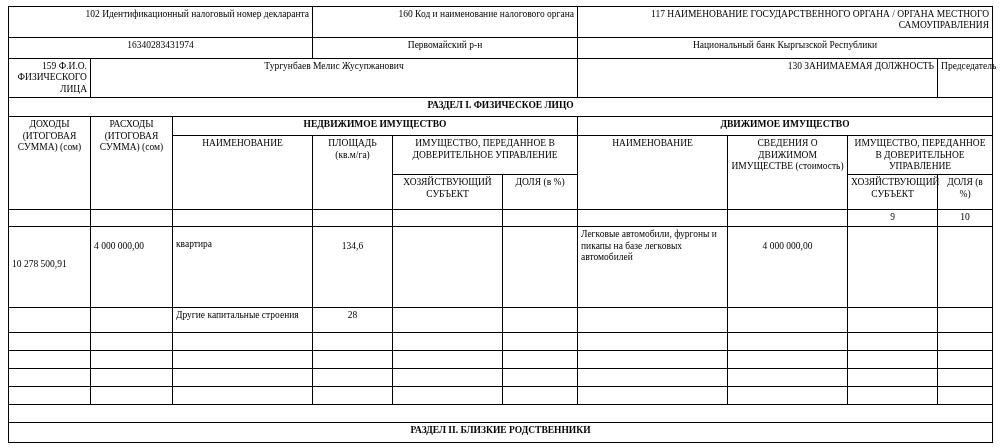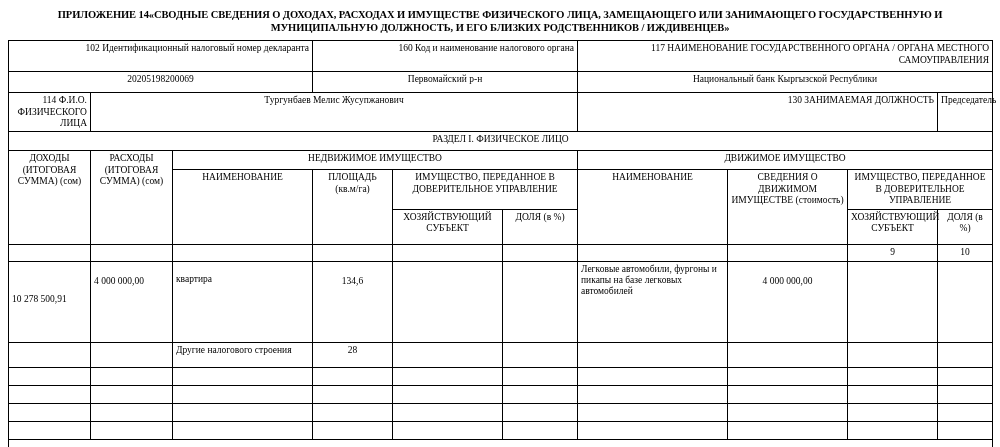--- a/index.html
+++ b/index.html
@@ -40,35 +40,34 @@
     vertical-align: top;
     padding: 2px 3px;
     line-height: 1.2;
   }
   td.c { text-align: center; vertical-align: middle; }
   td.cm { text-align: center; vertical-align: middle; }
   td.l { text-align: right; }
   .small { font-size: 9px; }
   .hdr-section {
     text-align: center;
-    font-weight: normal;
+    font-weight: bold;
     font-size: 9.5px;
     vertical-align: middle;
   }
   .tall-empty { height: 13px; }
   .cellpad-left { padding-left: 4px; }
   .vmid { vertical-align: middle; }
   .numline { font-size: 9.5px; }
 </style>
 </head>
 <body>
 
 <div class="page">
 
-  <div class="doc-title">ПРИЛОЖЕНИЕ 14«СВОДНЫЕ СВЕДЕНИЯ О ДОХОДАХ, РАСХОДАХ И ИМУЩЕСТВЕ ФИЗИЧЕСКОГО ЛИЦА, ЗАМЕЩАЮЩЕГО ИЛИ ЗАНИМАЮЩЕГО ГОСУДАРСТВЕННУЮ И МУНИЦИПАЛЬНУЮ ДОЛЖНОСТЬ, И ЕГО БЛИЗКИХ РОДСТВЕННИКОВ / ИЖДИВЕНЦЕВ»</div>
 
   <table class="main">
     <colgroup>
       <col style="width:82px">
       <col style="width:82px">
       <col style="width:140px">
       <col style="width:80px">
       <col style="width:110px">
       <col style="width:75px">
       <col style="width:150px">
@@ -77,26 +76,26 @@
       <col style="width:55px">
     </colgroup>
     <tbody>
 
       <tr>
         <td class="l" colspan="3" style="height:26px">102  Идентификационный налоговый номер декларанта</td>
         <td class="l" colspan="3">160  Код и наименование налогового органа</td>
         <td class="l" colspan="4">117   НАИМЕНОВАНИЕ ГОСУДАРСТВЕННОГО ОРГАНА / ОРГАНА МЕСТНОГО САМОУПРАВЛЕНИЯ</td>
       </tr>
       <tr>
-        <td class="cm" colspan="3" style="height:16px">20205198200069</td>
+        <td class="cm" colspan="3" style="height:16px">16340283431974</td>
         <td class="cm" colspan="3">Первомайский р-н</td>
         <td class="cm" colspan="4">Национальный банк Кыргызской Республики</td>
       </tr>
       <tr>
-        <td class="l" style="height:24px" colspan="1">114  Ф.И.О. ФИЗИЧЕСКОГО ЛИЦА</td>
+        <td class="l" style="height:24px" colspan="1">159  Ф.И.О. ФИЗИЧЕСКОГО ЛИЦА</td>
         <td class="cm" colspan="5">Тургунбаев Мелис Жусупжанович</td>
         <td class="l vmid" colspan="3">130   ЗАНИМАЕМАЯ ДОЛЖНОСТЬ</td>
         <td class="cm">Председатель</td>
       </tr>
 
       <tr>
         <td class="hdr-section" colspan="10" style="height:14px">РАЗДЕЛ I. ФИЗИЧЕСКОЕ ЛИЦО</td>
       </tr>
 
       <tr>
@@ -141,21 +140,21 @@
         <td></td>
         <td class="small" style="padding-top:2px">Легковые автомобили, фургоны и пикапы на базе легковых автомобилей</td>
         <td class="c" style="padding-top:14px">4 000 000,00</td>
         <td></td>
         <td></td>
       </tr>
 
       <tr>
         <td style="height:20px"></td>
         <td></td>
-        <td class="cellpad-left vmid">Другие налогового строения</td>
+        <td class="cellpad-left vmid">Другие капитальные строения</td>
         <td class="cm">28</td>
         <td></td>
         <td></td>
         <td></td>
         <td></td>
         <td></td>
         <td></td>
       </tr>
 
       <tr>

